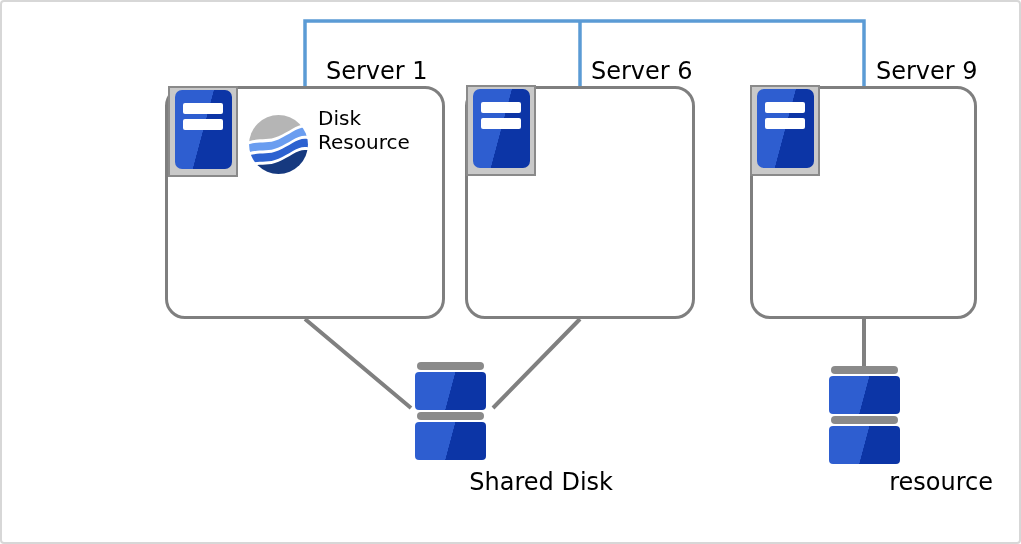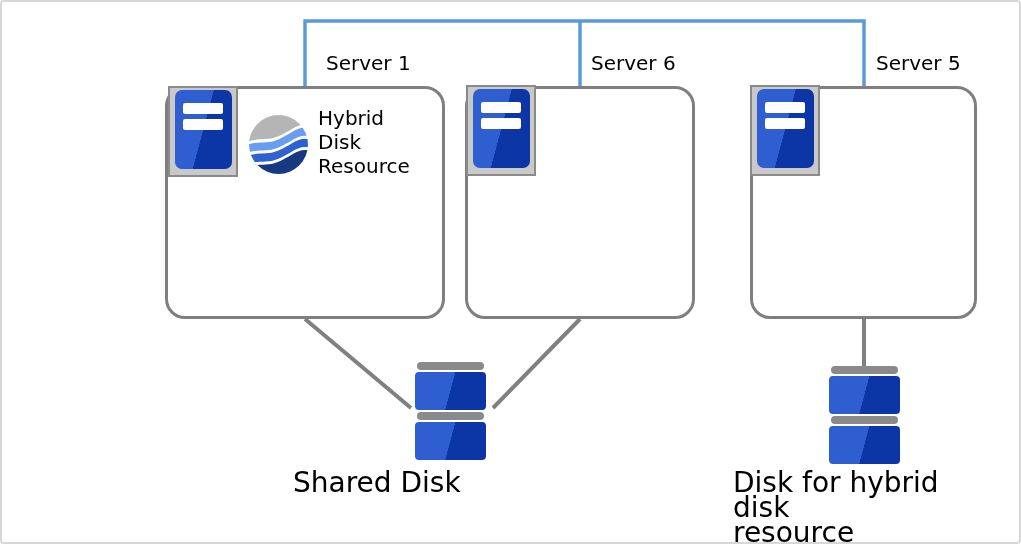--- a/index.html
+++ b/index.html
@@ -15,21 +15,21 @@
   .server-box{
     position:absolute;top:84px;height:233px;background:#fff;
     border:3px solid var(--border-gray,#7f7f7f);border-radius:20px;
     box-sizing:border-box;z-index:2;
   }
   .box1{left:163px;width:280px;}
   .box2{left:463px;width:230px;}
   .box3{left:748px;width:227px;}
 
   .server-label{
-    position:absolute;top:50px;font-size:20px;line-height:22px;
+    position:absolute;top:58px;font-size:24px;line-height:22px;
     white-space:nowrap;z-index:2;
   }
   .lbl1{left:324px;} .lbl2{left:589px;} .lbl3{left:874px;}
 
   .server-icon{
     position:absolute;width:70px;height:91px;box-sizing:border-box;
     background:var(--icon-frame-gray,#c9c9c9);
     border:2px solid var(--cap-gray,#8a8a8a);z-index:3;
   }
   .si1{left:166px;top:84px;} .si2{left:464px;top:83px;} .si3{left:748px;top:83px;}
@@ -56,38 +56,38 @@
     gap:2px;z-index:2;
   }
   .disk1{left:413px;top:360px;} .disk2{left:827px;top:364px;}
   .disk-cap{height:8px;margin:0 2px;background:var(--cap-gray,#8a8a8a);border-radius:4px;}
   .disk-platter{
     height:38px;border-radius:4px;
     background:linear-gradient(105deg,var(--server-blue-light,#2e5ed0) 49.5%,var(--server-blue-dark,#0c35a6) 50%);
   }
 
   .disk-label{
-    position:absolute;top:468px;font-size:28px;line-height:25px;
-    text-align:left;z-index:2;
+    position:absolute;top:468px;font-size:24px;line-height:25px;
+    text-align:right;z-index:2;
   }
   .dl1{left:291px;width:320px;} .dl2{left:731px;width:260px;}
 </style>
 </head>
 <body>
 
 <div class="stage">
 
   <svg class="connectors" width="1017" height="540" viewBox="0 0 1017 540">
     <path class="blue-line" d="M303,85 L303,19 L862,19 L862,85 M578,19 L578,85"></path>
     <path class="gray-line" d="M303,317 L409,406 M578,317 L491,406 M862,317 L862,368"></path>
   </svg>
 
   <div class="server-label lbl1">Server 1</div>
   <div class="server-label lbl2">Server 6</div>
-  <div class="server-label lbl3">Server 5</div>
+  <div class="server-label lbl3">Server 9</div>
 
   <div class="server-box box1"></div>
   <div class="server-box box2"></div>
   <div class="server-box box3"></div>
 
   <div class="server-icon si1">
     <div class="srv-blue">
       <div class="srv-bar b1"></div>
       <div class="srv-bar b2"></div>
     </div>
@@ -113,21 +113,20 @@
       </defs>
     <g clip-path="url(#hc)">
       <path class="w-gray" d="M0,27 C12,23 18,27 30,22 C42,17 50,8 60,11 L60,0 L0,0 Z"></path>
       <path class="w-lblue" d="M0,30 C12,26 18,30 30,25 C42,20 50,11 60,14 L60,22 C50,19 42,28 30,33 C18,38 12,34 0,38 Z"></path>
       <path class="w-mblue" d="M0,41 C12,37 18,41 30,36 C42,31 50,22 60,25 L60,33 C50,30 42,39 30,44 C18,49 12,45 0,49 Z"></path>
       <path class="w-dblue" d="M0,52 C12,48 18,52 30,47 C42,42 50,33 60,36 L60,60 L0,60 Z"></path>
     </g>
   </svg>
 
   <div class="hybrid-text">
-    <div>Hybrid</div>
     <div>Disk</div>
     <div>Resource</div>
   </div>
 
   <div class="disk disk1">
     <div class="disk-cap"></div>
     <div class="disk-platter"></div>
     <div class="disk-cap"></div>
     <div class="disk-platter"></div>
   </div>
@@ -136,17 +135,16 @@
     <div class="disk-cap"></div>
     <div class="disk-platter"></div>
     <div class="disk-cap"></div>
     <div class="disk-platter"></div>
   </div>
 
   <div class="disk-label dl1">
     <div>Shared Disk</div>
   </div>
   <div class="disk-label dl2">
-    <div>Disk for hybrid disk</div>
     <div>resource</div>
   </div>
 
 </div>
 
 </body></html>

